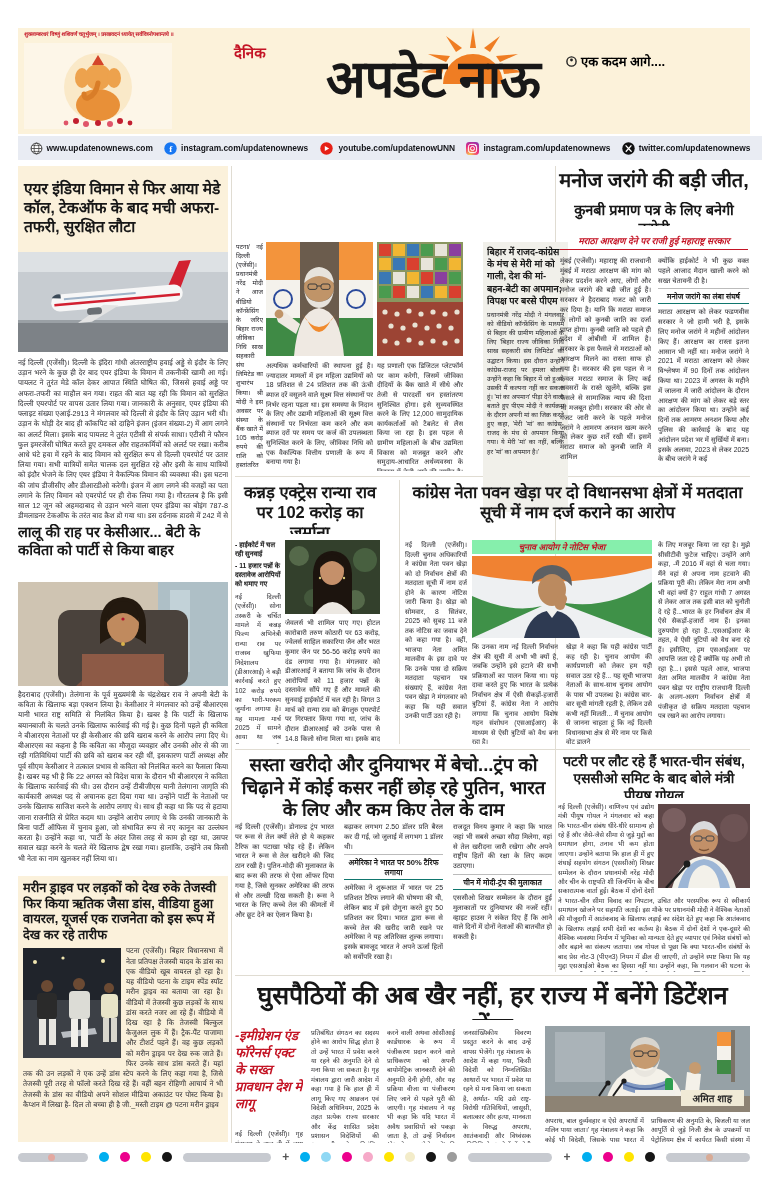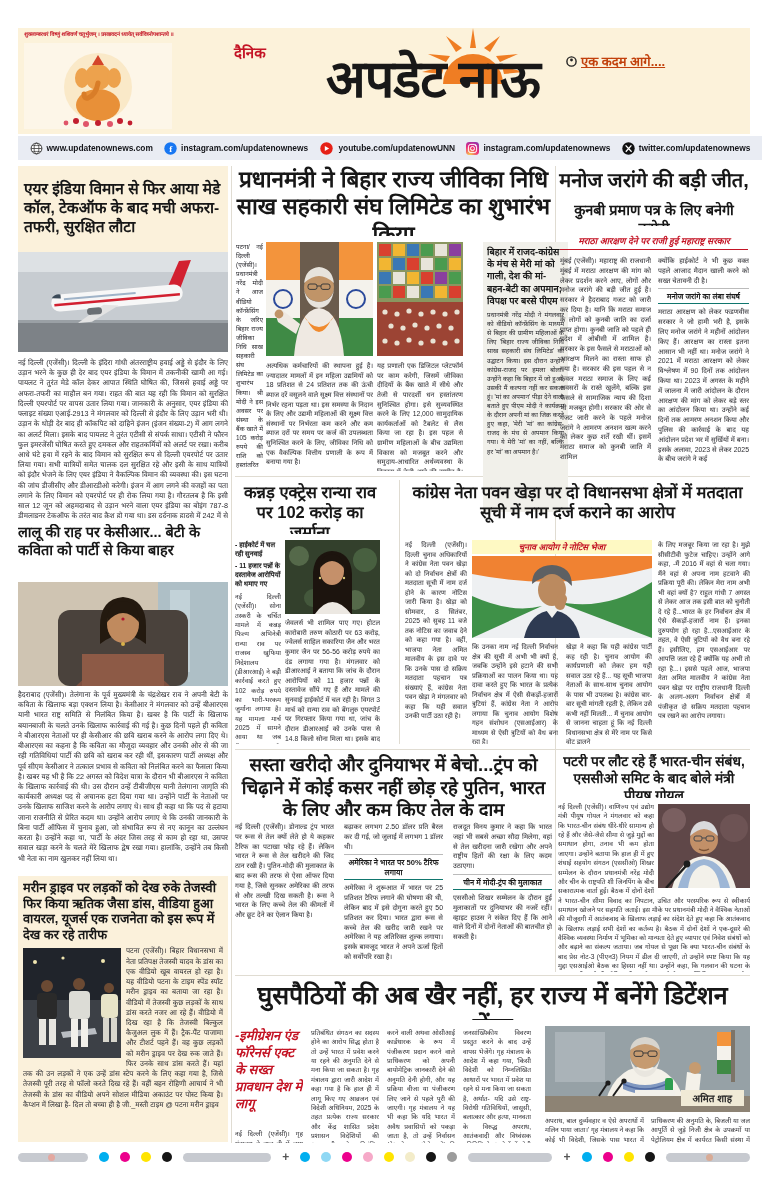--- a/index.html
+++ b/index.html
@@ -62,21 +62,21 @@
     </svg>
 
     <div class="abs red" style="left:216px;top:14px;font-size:15px;font-weight:800;z-index:2;">दैनिक</div>
     <div class="abs" style="left:180px;top:24px;width:470px;text-align:center;font-size:52px;font-weight:900;color:#181818;z-index:2;line-height:1.05;letter-spacing:-1px;">अपडेट नाऊ</div>
 
     <div class="abs" style="left:548px;top:24px;z-index:2;display:flex;align-items:center;gap:4px;">
       <svg width="11" height="11" viewBox="0 0 11 11">
         <circle cx="5.5" cy="5.5" r="4.6" fill="none" stroke="#222" stroke-width="1.4"></circle>
         <circle cx="5.5" cy="4" r="1.4" fill="#222"></circle>
       </svg>
-      <span style="font-size:13px;font-weight:800;color:#c2410c;text-decoration:underline;">एक कदम आगे....</span>
+      <span style="font-size:13px;font-weight:800;color:#000000;">एक कदम आगे....</span>
     </div>
 
   </div>
 
   <div class="abs" style="left:18px;top:136px;width:732px;height:24px;background:#e9ecf3;display:flex;align-items:center;justify-content:space-around;padding:0 6px;">
     <div class="social-item">
       <svg width="13" height="13" viewBox="0 0 13 13">
         <circle cx="6.5" cy="6.5" r="5.4" fill="#fff" stroke="#3a3a3a" stroke-width="1"></circle>
         <ellipse cx="6.5" cy="6.5" rx="2.4" ry="5.4" fill="none" stroke="#3a3a3a" stroke-width="0.8"></ellipse>
         <line x1="1.2" y1="6.5" x2="11.8" y2="6.5" stroke="#3a3a3a" stroke-width="0.8"></line>
@@ -191,21 +191,20 @@
           <circle cx="86" cy="40" r="5" fill="#6b4a33"></circle>
           <rect x="78" y="46" width="17" height="24" rx="4" fill="#e8e4c8"></rect>
           <rect x="80" y="70" width="6" height="24" fill="#d8d6cc"></rect>
             <rect x="88" y="70" width="6" height="24" fill="#d8d6cc"></rect>
         </svg>
       </span>
       <span>पटना (एजेंसी)। बिहार विधानसभा में नेता प्रतिपक्ष तेजस्वी यादव के डांस का एक वीडियो खूब वायरल हो रहा है। यह वीडियो पटना के टाइम स्पेंड स्पॉट मरीन ड्राइव का बताया जा रहा है। वीडियो में तेजस्वी कुछ लड़कों के साथ डांस करते नजर आ रहे हैं। वीडियो में दिख रहा है कि तेजस्वी बिल्कुल कैजुअल लुक में हैं। ट्रैक-पैंट पाजामा और टीशर्ट पहने हैं। वह कुछ लड़कों को मरीन ड्राइव पर देख रुक जाते हैं। फिर उनके साथ डांस करते हैं। यहां तक की उन लड़कों ने एक उन्हें डांस स्टेप करने के लिए कहा गया है, जिसे तेजस्वी पूरी तरह से फॉलो करते दिख रहे हैं। वहीं बहन रोहिणी आचार्य ने भी तेजस्वी के डांस का वीडियो अपने सोशल मीडिया अकाउंट पर पोस्ट किया है। कैप्शन में लिखा है- दिल तो बच्चा ही है जी._मस्ती टाइम @ पटना मरीन ड्राइव</span>
     </div>
   </div>
 
-  <div class="abs hl" style="left:235px;top:166px;width:317px;height:70px;font-size:22.5px;text-align:center;">प्रधानमंत्री ने बिहार राज्य जीविका निधि साख सहकारी संघ लिमिटेड का शुभारंभ किया</div>
   <div class="abs bt" style="left:236px;top:242px;width:27px;height:228px;font-size:6.4px;">पटना/ नई दिल्ली (एजेंसी)। प्रधानमंत्री नरेंद्र मोदी ने आज वीडियो कॉन्फ्रेंसिंग के जरिए बिहार राज्य जीविका निधि साख सहकारी संघ लिमिटेड का शुभारंभ किया। श्री मोदी ने इस अवसर पर संस्था के बैंक खाते में 105 करोड़ रुपये की राशि को हस्तांतरित किया। यह जीविका निधि साख सहकारी संघ पूरी तरह से डिजिटल प्लेटफॉर्म पर काम करेगा, जिससे सदस्यों को सीधे और पारदर्शी ढंग से धनराशि का हस्तांतरण सुनिश्चित होगा।</div>
   <div class="abs ph" style="left:266px;top:242px;width:107px;height:114px;">
     <svg viewBox="0 0 107 114" preserveAspectRatio="none">
       <rect width="107" height="114" fill="#6b5c4d"></rect>
       <g>
         <rect width="34" height="38" fill="#f3943c"></rect>
           <rect y="38" width="34" height="38" fill="#f4f2ec"></rect>
         <circle cx="17" cy="57" r="9" fill="none" stroke="#2b4a9b" stroke-width="2"></circle>
         <rect y="76" width="34" height="38" fill="#3f8a45"></rect>
       </g>
@@ -316,21 +315,21 @@
       <path d="M35 28 Q36 15 47 14 Q58 15 59 28 Q53 21 47 21 Q41 21 35 28 Z" fill="#1c140e"></path>
       <path d="M30 74 Q47 50 66 74 Z" fill="#ece8e2"></path>
       <circle cx="35" cy="38" r="1.2" fill="#d9c879"></circle>
         <circle cx="59" cy="38" r="1.2" fill="#d9c879"></circle>
     </svg>
   </div>
   <div class="abs bt" style="left:285px;top:618px;width:95px;height:126px;font-size:6.8px;">जेवलर्स भी शामिल पाए गए। होटल कारोबारी तरुण कोठारी पर 63 करोड़, ज्वेलर्स साहिल सकारिया जैन और भरत कुमार जैन पर 56-56 करोड़ रुपये का दंड लगाया गया है। मंगलवार को डीआरआई ने बताया कि जांच के दौरान आरोपियों को 11 हजार पन्नों के दस्तावेज सौंपे गए हैं और मामले की सुनवाई हाईकोर्ट में चल रही है। विगत 3 मार्च को रान्या राव को बेंगलुरु एयरपोर्ट पर गिरफ्तार किया गया था, जांच के दौरान डीआरआई को उनके पास से 14.8 किलो सोना मिला था। इसके बाद उन्हें गिरफ्तार कर न्यायिक हिरासत में भेज दिया गया था।</div>
 
   <div class="abs hl" style="left:405px;top:482px;width:345px;height:52px;font-size:16.5px;text-align:center;">कांग्रेस नेता पवन खेड़ा पर दो विधानसभा क्षेत्रों में मतदाता सूची में नाम दर्ज कराने का आरोप</div>
   <div class="abs bt" style="left:405px;top:540px;width:62px;height:204px;font-size:6.7px;">नई दिल्ली (एजेंसी)। दिल्ली चुनाव अधिकारियों ने कांग्रेस नेता पवन खेड़ा को दो निर्वाचन क्षेत्रों की मतदाता सूची में नाम दर्ज होने के कारण नोटिस जारी किया है। खेड़ा को सोमवार, 8 सितंबर, 2025 को सुबह 11 बजे तक नोटिस का जवाब देने को कहा गया है। वहीं, भाजपा नेता अमित मालवीय के इस दावे पर कि उनके पास दो सक्रिय मतदाता पहचान पत्र संख्याएं हैं, कांग्रेस नेता पवन खेड़ा ने मंगलवार को कहा कि यही सवाल उनकी पार्टी उठा रही है।</div>
-  <div class="abs red" style="left:472px;top:540px;width:180px;font-size:8.6px;font-weight:800;font-style:italic;text-align:center;background:#fef9c3;padding:1px 0;">चुनाव आयोग ने नोटिस भेजा</div>
+  <div class="abs red" style="left:472px;top:540px;width:180px;font-size:8.6px;font-weight:800;font-style:italic;text-align:center;background:#86efac;padding:1px 0;">चुनाव आयोग ने नोटिस भेजा</div>
   <div class="abs ph" style="left:472px;top:556px;width:180px;height:82px;">
     <svg viewBox="0 0 180 82" preserveAspectRatio="none">
       <rect width="180" height="82" fill="#eef0f2"></rect>
       <path d="M0 0 H180 V12 Q90 36 0 18 Z" fill="#f08232"></path>
       <path d="M180 26 Q130 58 80 44 L180 82 Z" fill="#3f9148"></path>
       <path d="M0 40 Q40 58 70 50 L0 82 Z" fill="#3f9148"></path>
       <path d="M60 28 Q60 10 80 9 Q100 10 100 30 Q92 21 80 21 Q68 21 60 28 Z" fill="#5d6063"></path>
       <ellipse cx="80" cy="34" rx="14" ry="16" fill="#bb8a5f"></ellipse>
       <rect x="84" y="38" width="10" height="16" rx="4.4" fill="#bb8a5f" transform="rotate(18 89 46)"></rect>
       <path d="M52 82 Q58 56 80 54 Q102 56 108 82 Z" fill="#2e3a52"></path>

